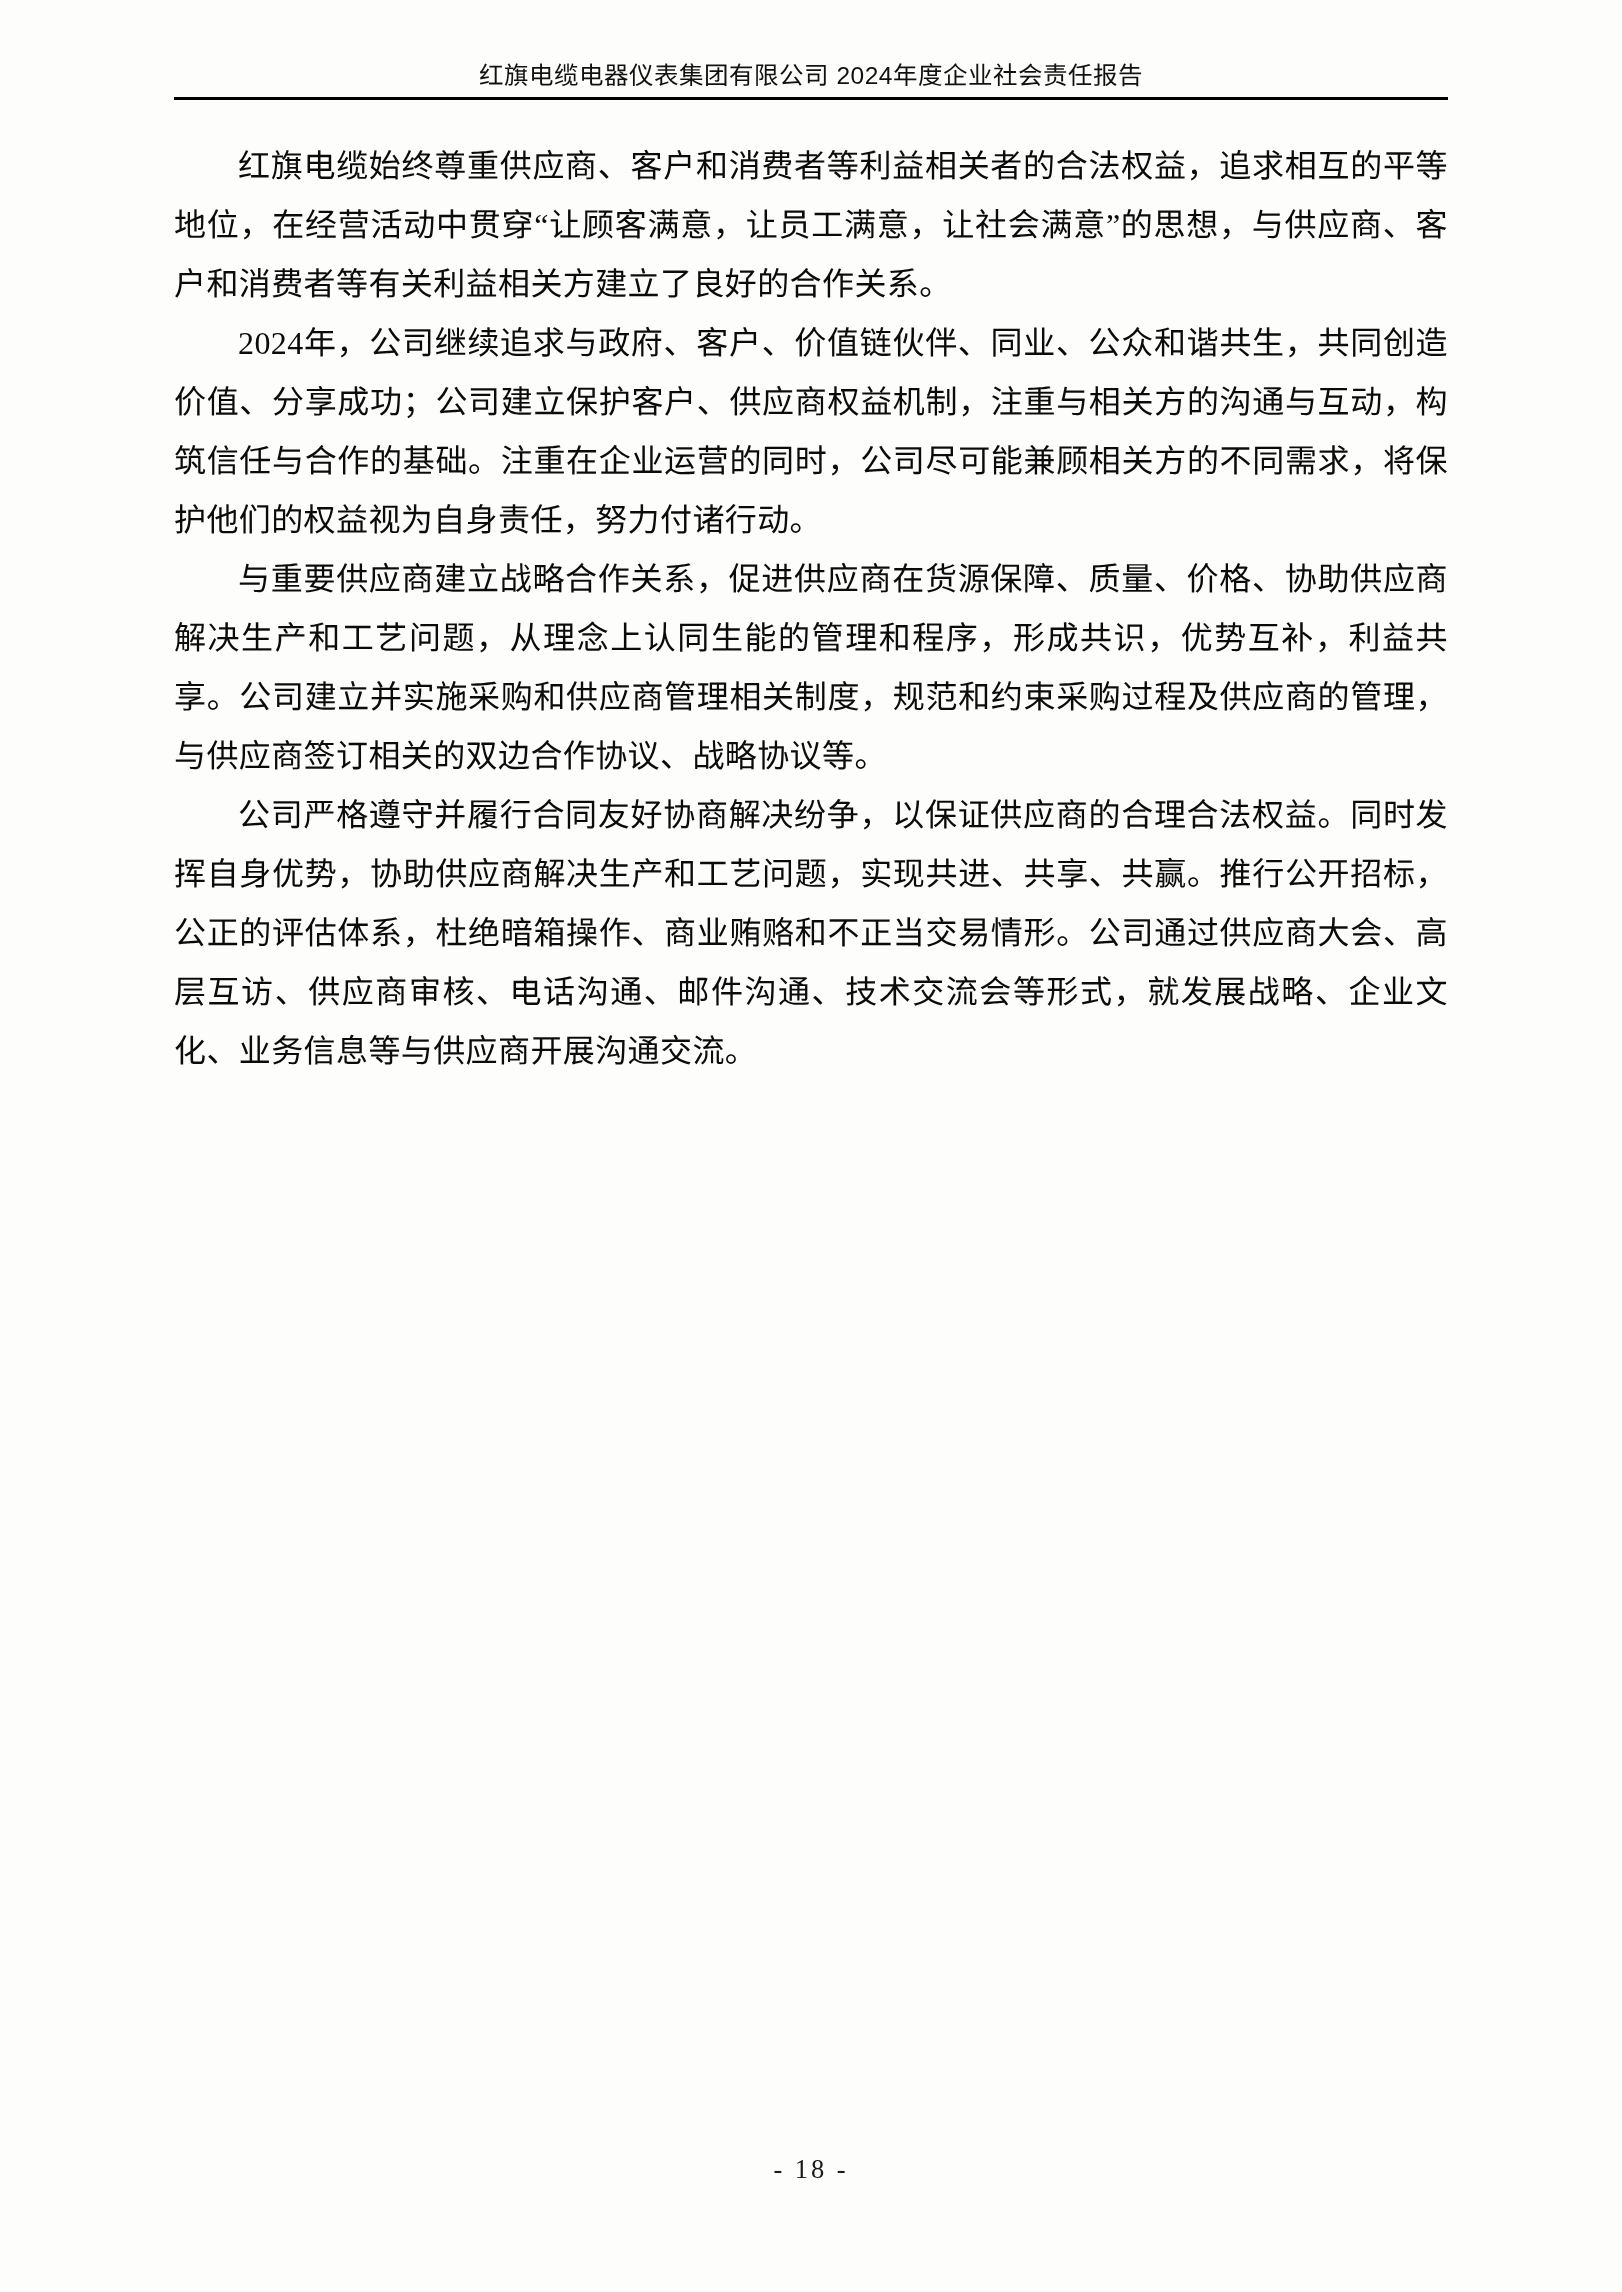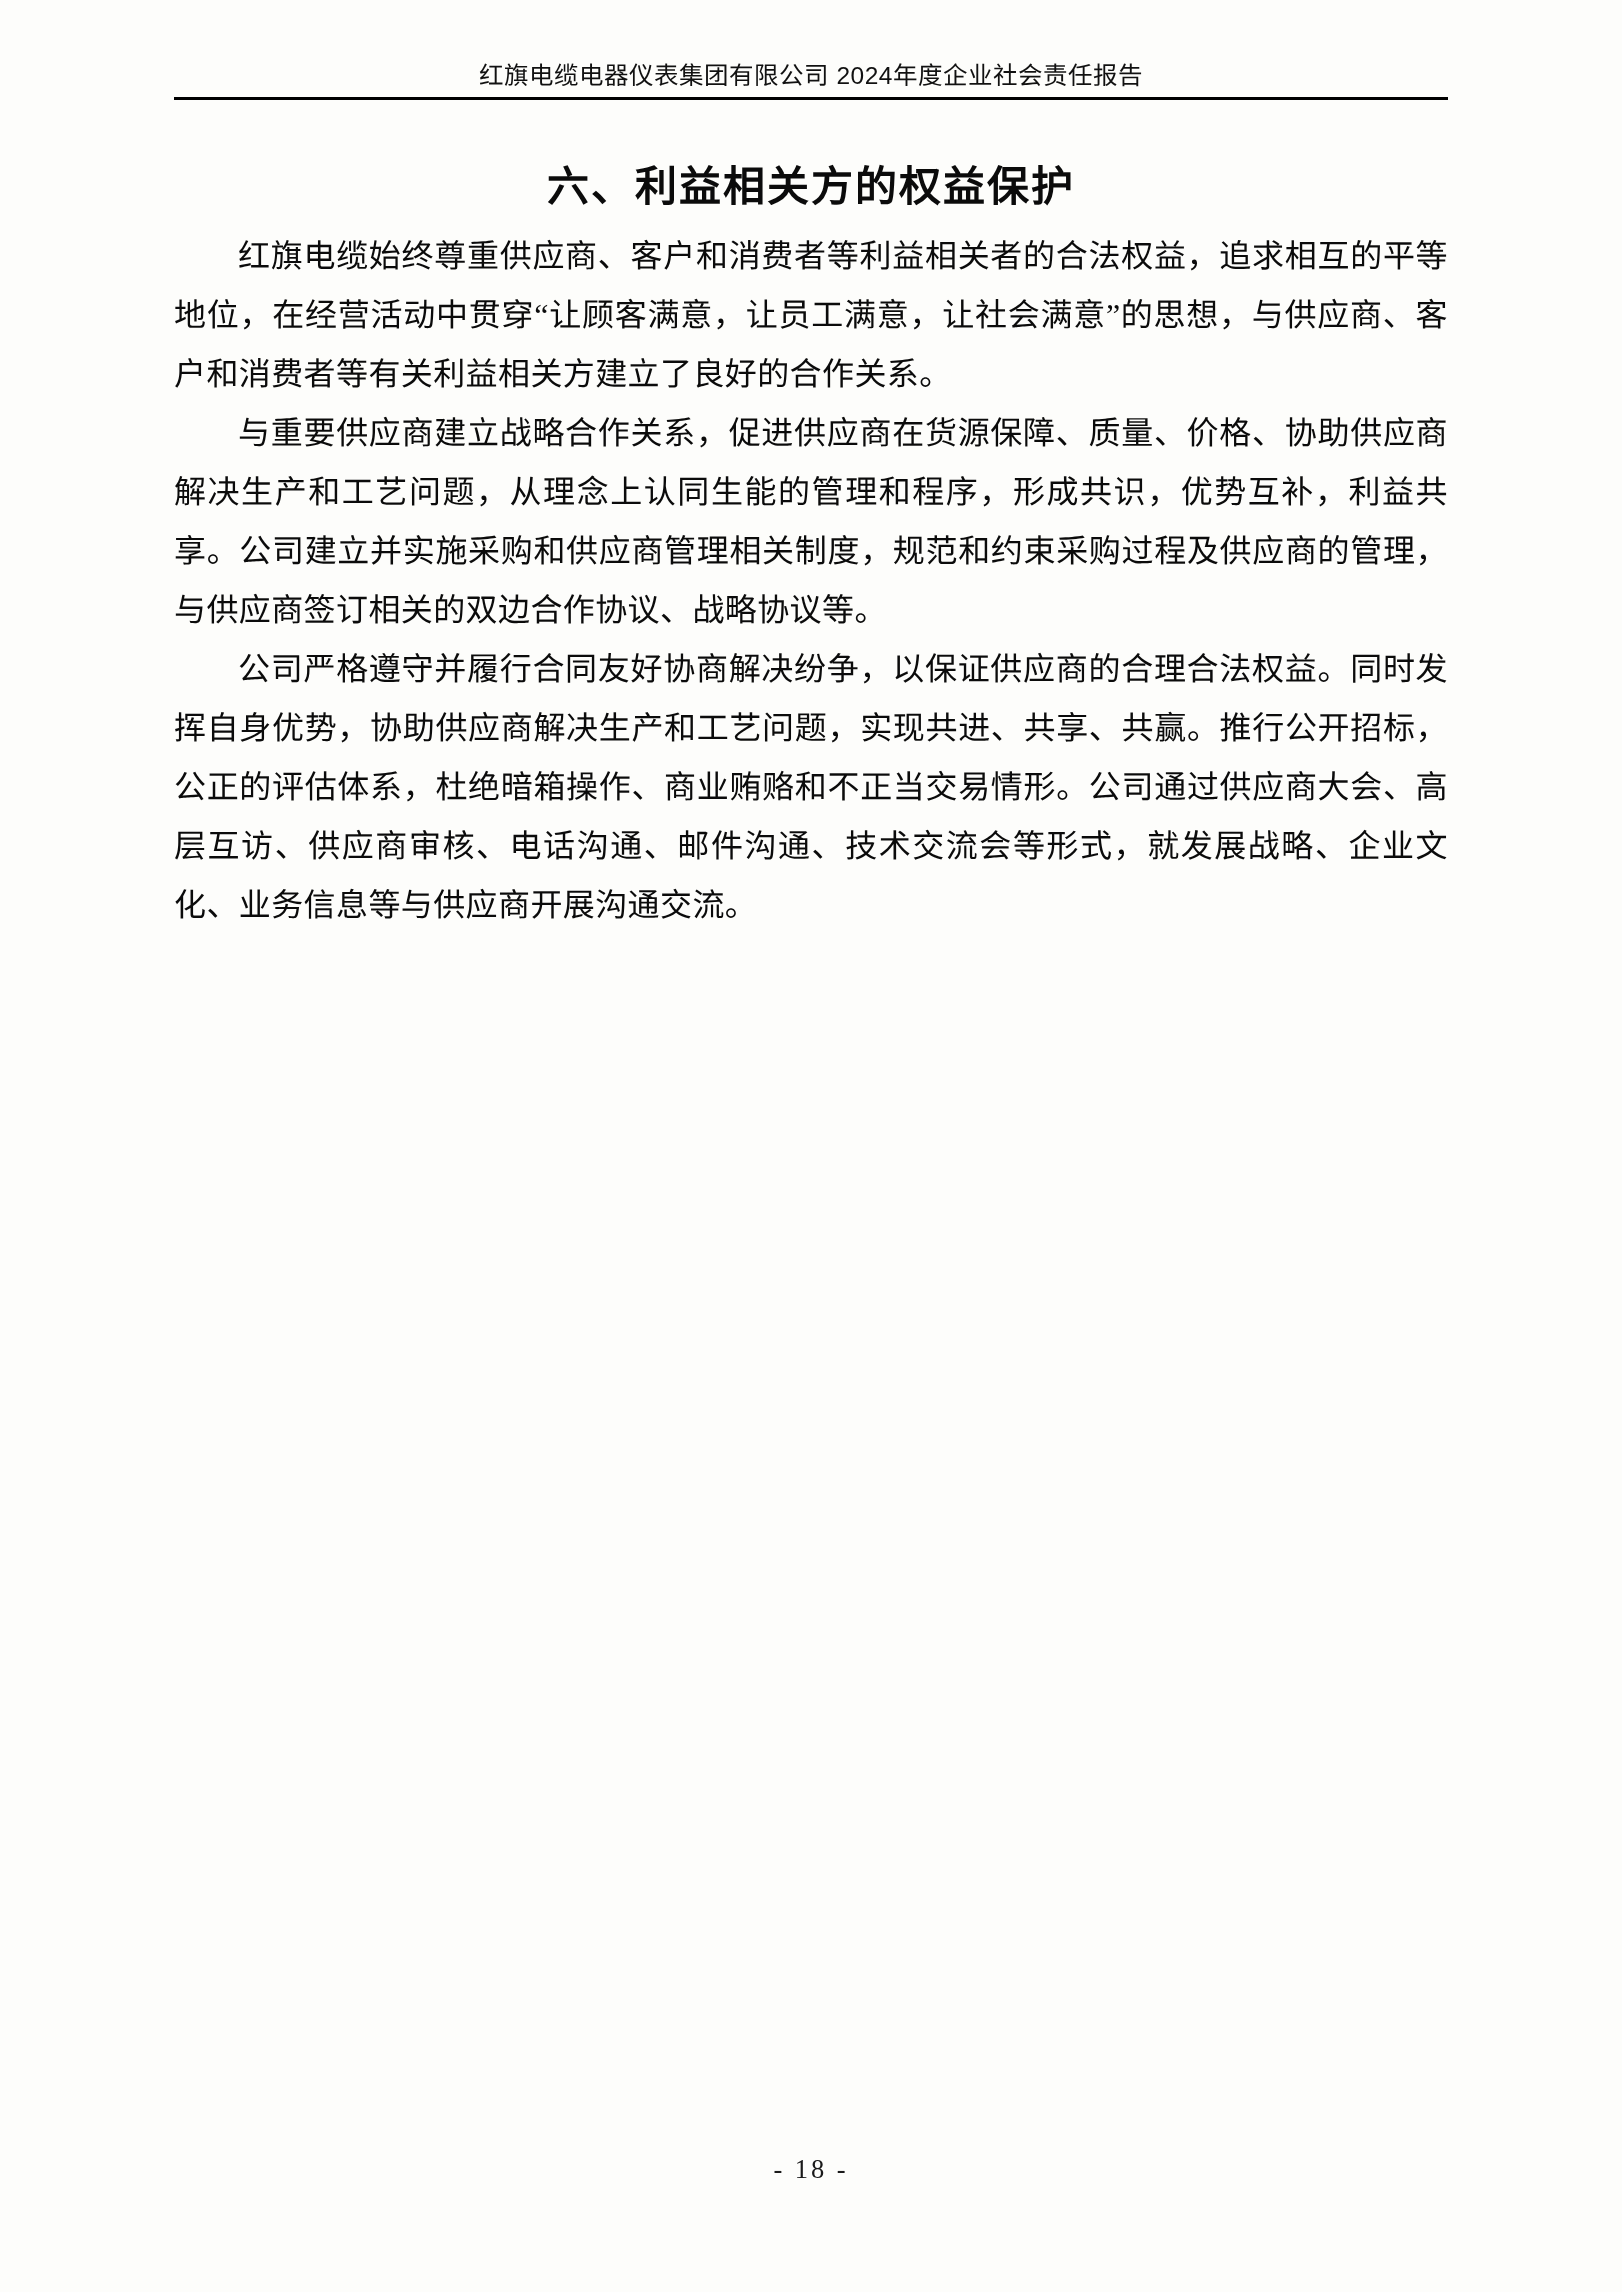--- a/index.html
+++ b/index.html
@@ -111,24 +111,24 @@
 
 <div class="page">
 
   <div class="header-zone">
     <div class="header-text">红旗电缆电器仪表集团有限公司 2024年度企业社会责任报告</div>
   </div>
   <div class="header-rule"></div>
 
   <div class="content">
 
-    <h1 class="section-title">六、利益相关方的权益保护</h1>
 
     <p class="body-para">红旗电缆始终尊重供应商、客户和消费者等利益相关者的合法权益，追求相互的平等地位，在经营活动中贯穿“让顾客满意，让员工满意，让社会满意”的思想，与供应商、客户和消费者等有关利益相关方建立了良好的合作关系。</p>
 
+    <p class="body-para">2024年，公司继续追求与政府、客户、价值链伙伴、同业、公众和谐共生，共同创造价值、分享成功；公司建立保护客户、供应商权益机制，注重与相关方的沟通与互动，构筑信任与合作的基础。注重在企业运营的同时，公司尽可能兼顾相关方的不同需求，将保护他们的权益视为自身责任，努力付诸行动。</p>
 
 
 
     <p class="body-para">与重要供应商建立战略合作关系，促进供应商在货源保障、质量、价格、协助供应商解决生产和工艺问题，从理念上认同生能的管理和程序，形成共识，优势互补，利益共享。公司建立并实施采购和供应商管理相关制度，规范和约束采购过程及供应商的管理，与供应商签订相关的双边合作协议、战略协议等。</p>
 
     <p class="body-para">公司严格遵守并履行合同友好协商解决纷争，以保证供应商的合理合法权益。同时发挥自身优势，协助供应商解决生产和工艺问题，实现共进、共享、共赢。推行公开招标，公正的评估体系，杜绝暗箱操作、商业贿赂和不正当交易情形。公司通过供应商大会、高层互访、供应商审核、电话沟通、邮件沟通、技术交流会等形式，就发展战略、企业文化、业务信息等与供应商开展沟通交流。</p>
 
   </div>
 
   <div class="footer-zone">

